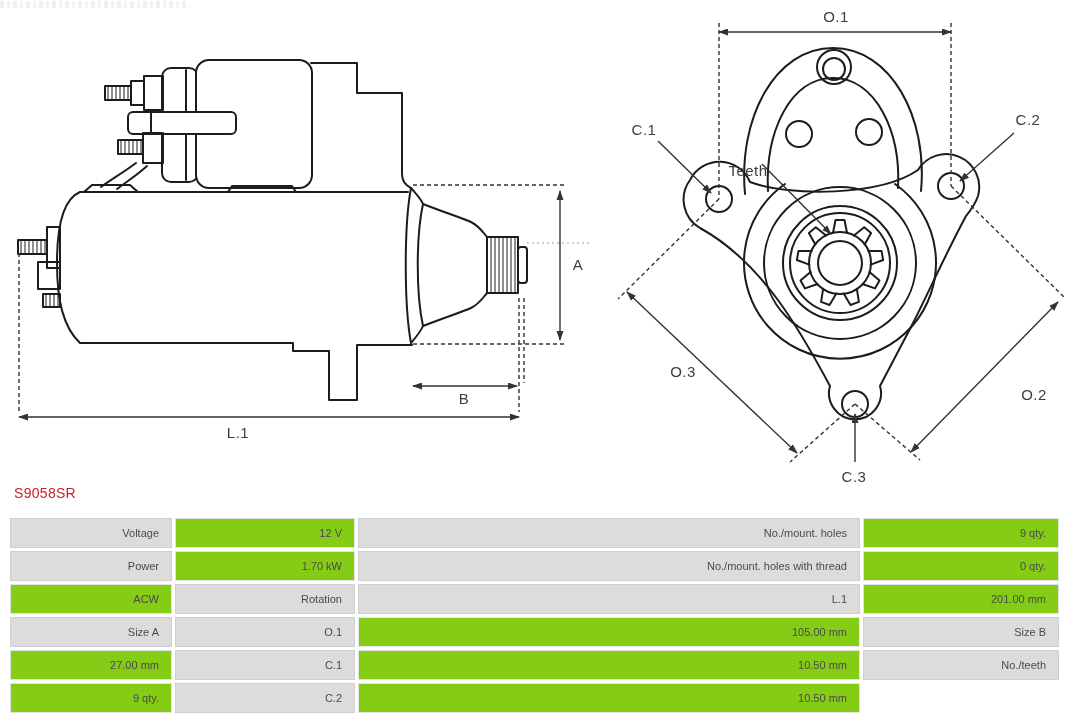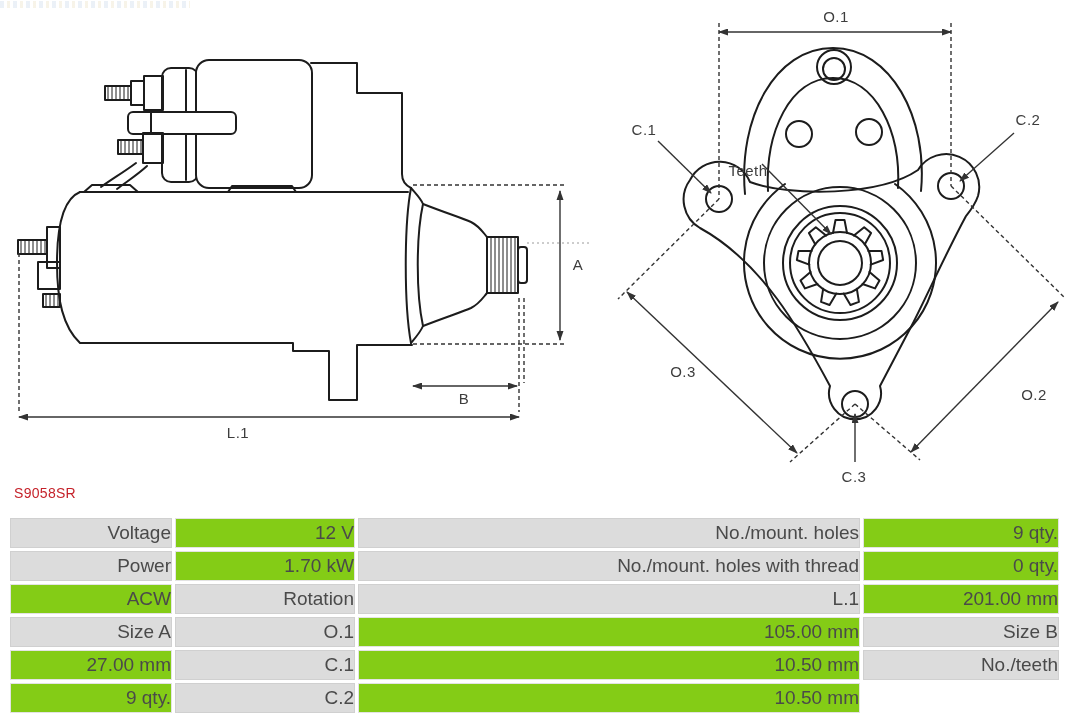--- a/index.html
+++ b/index.html
@@ -20,21 +20,21 @@
     position:absolute;left:14px;top:485px;font-size:14px;color:#c5222a;
     letter-spacing:.3px;
   }
   .spec-table{
     position:absolute;left:10px;top:518px;width:1053px;
     display:grid;grid-template-columns:162px 180px 502px 196px;
     grid-auto-rows:30px;column-gap:3px;row-gap:3px;
   }
   .cell{
     box-sizing:border-box;display:flex;align-items:center;justify-content:flex-end;
-    font-size:19px;color:#4a4a4a;white-space:nowrap;overflow:hidden;
+    padding-right:12px;font-size:11px;color:#4a4a4a;white-space:nowrap;overflow:hidden;
   }
   .lbl{background:#dcdcdc;border:1px solid #d0d0d0;}
   .val{background:#84cc16;border:1px solid #e3e3e3;}
 </style>
 </head>
 <body>
 
 <div class="page">
 
   <div class="watermark"></div>

